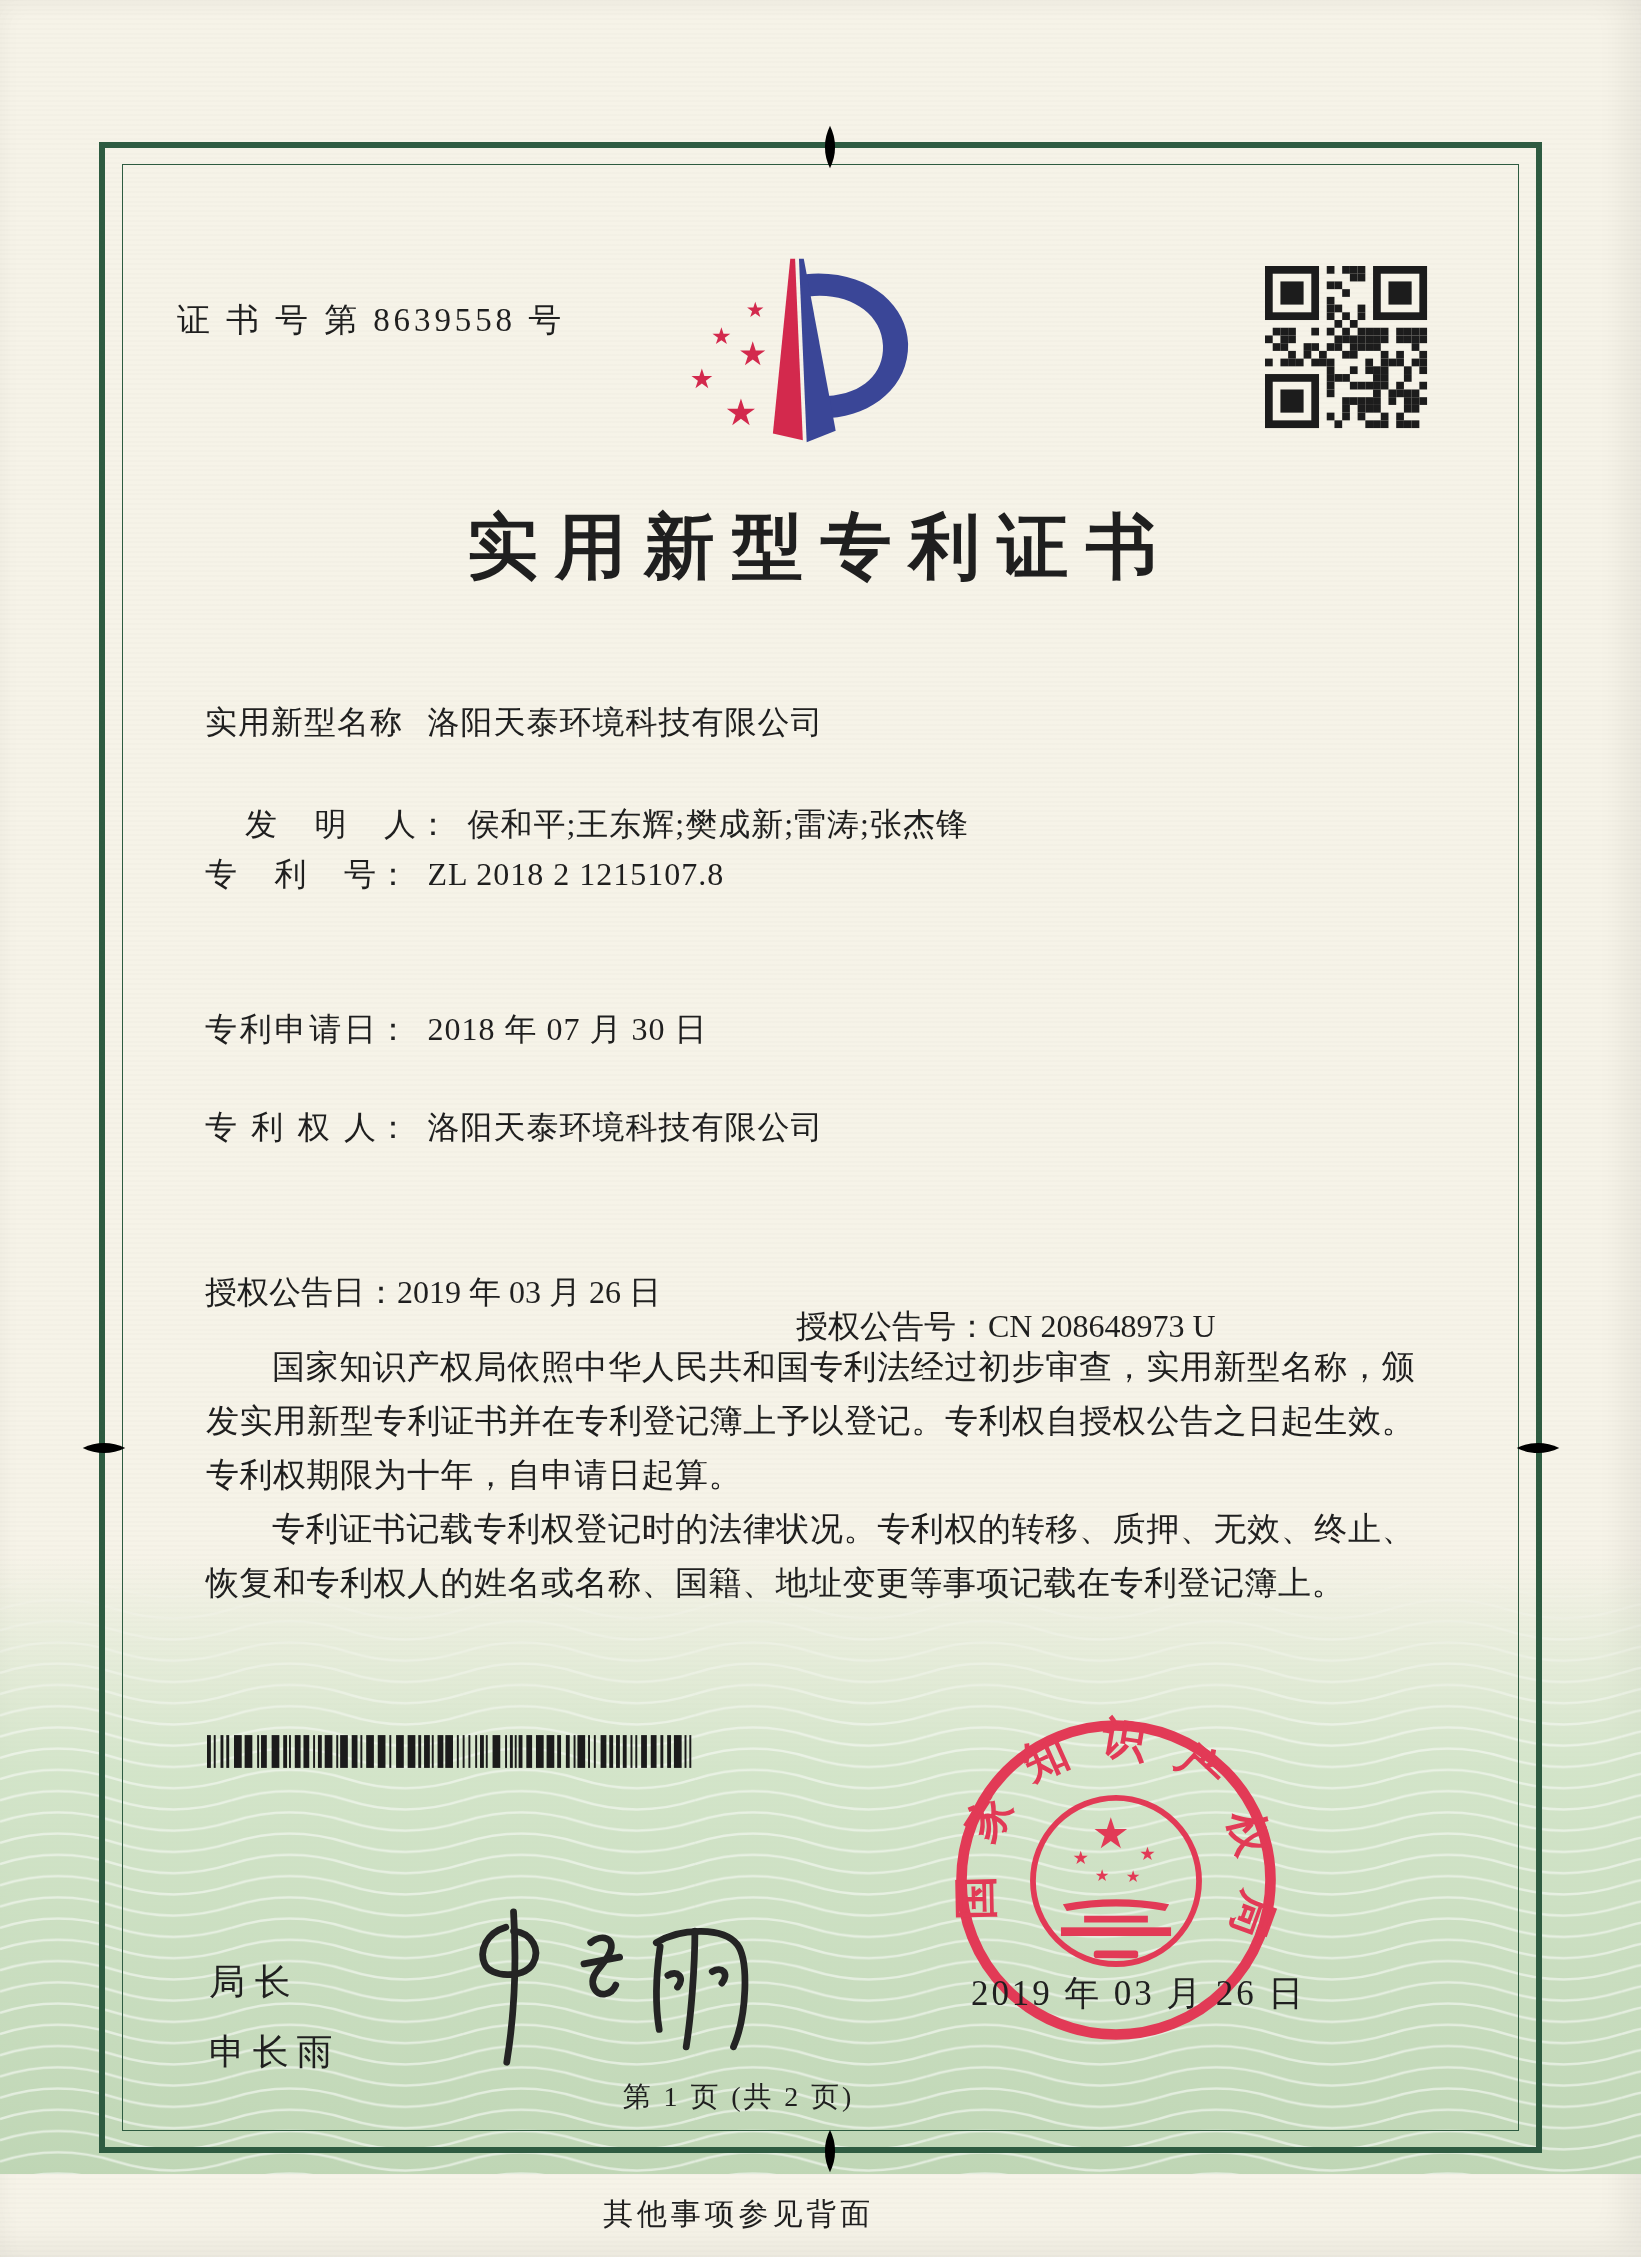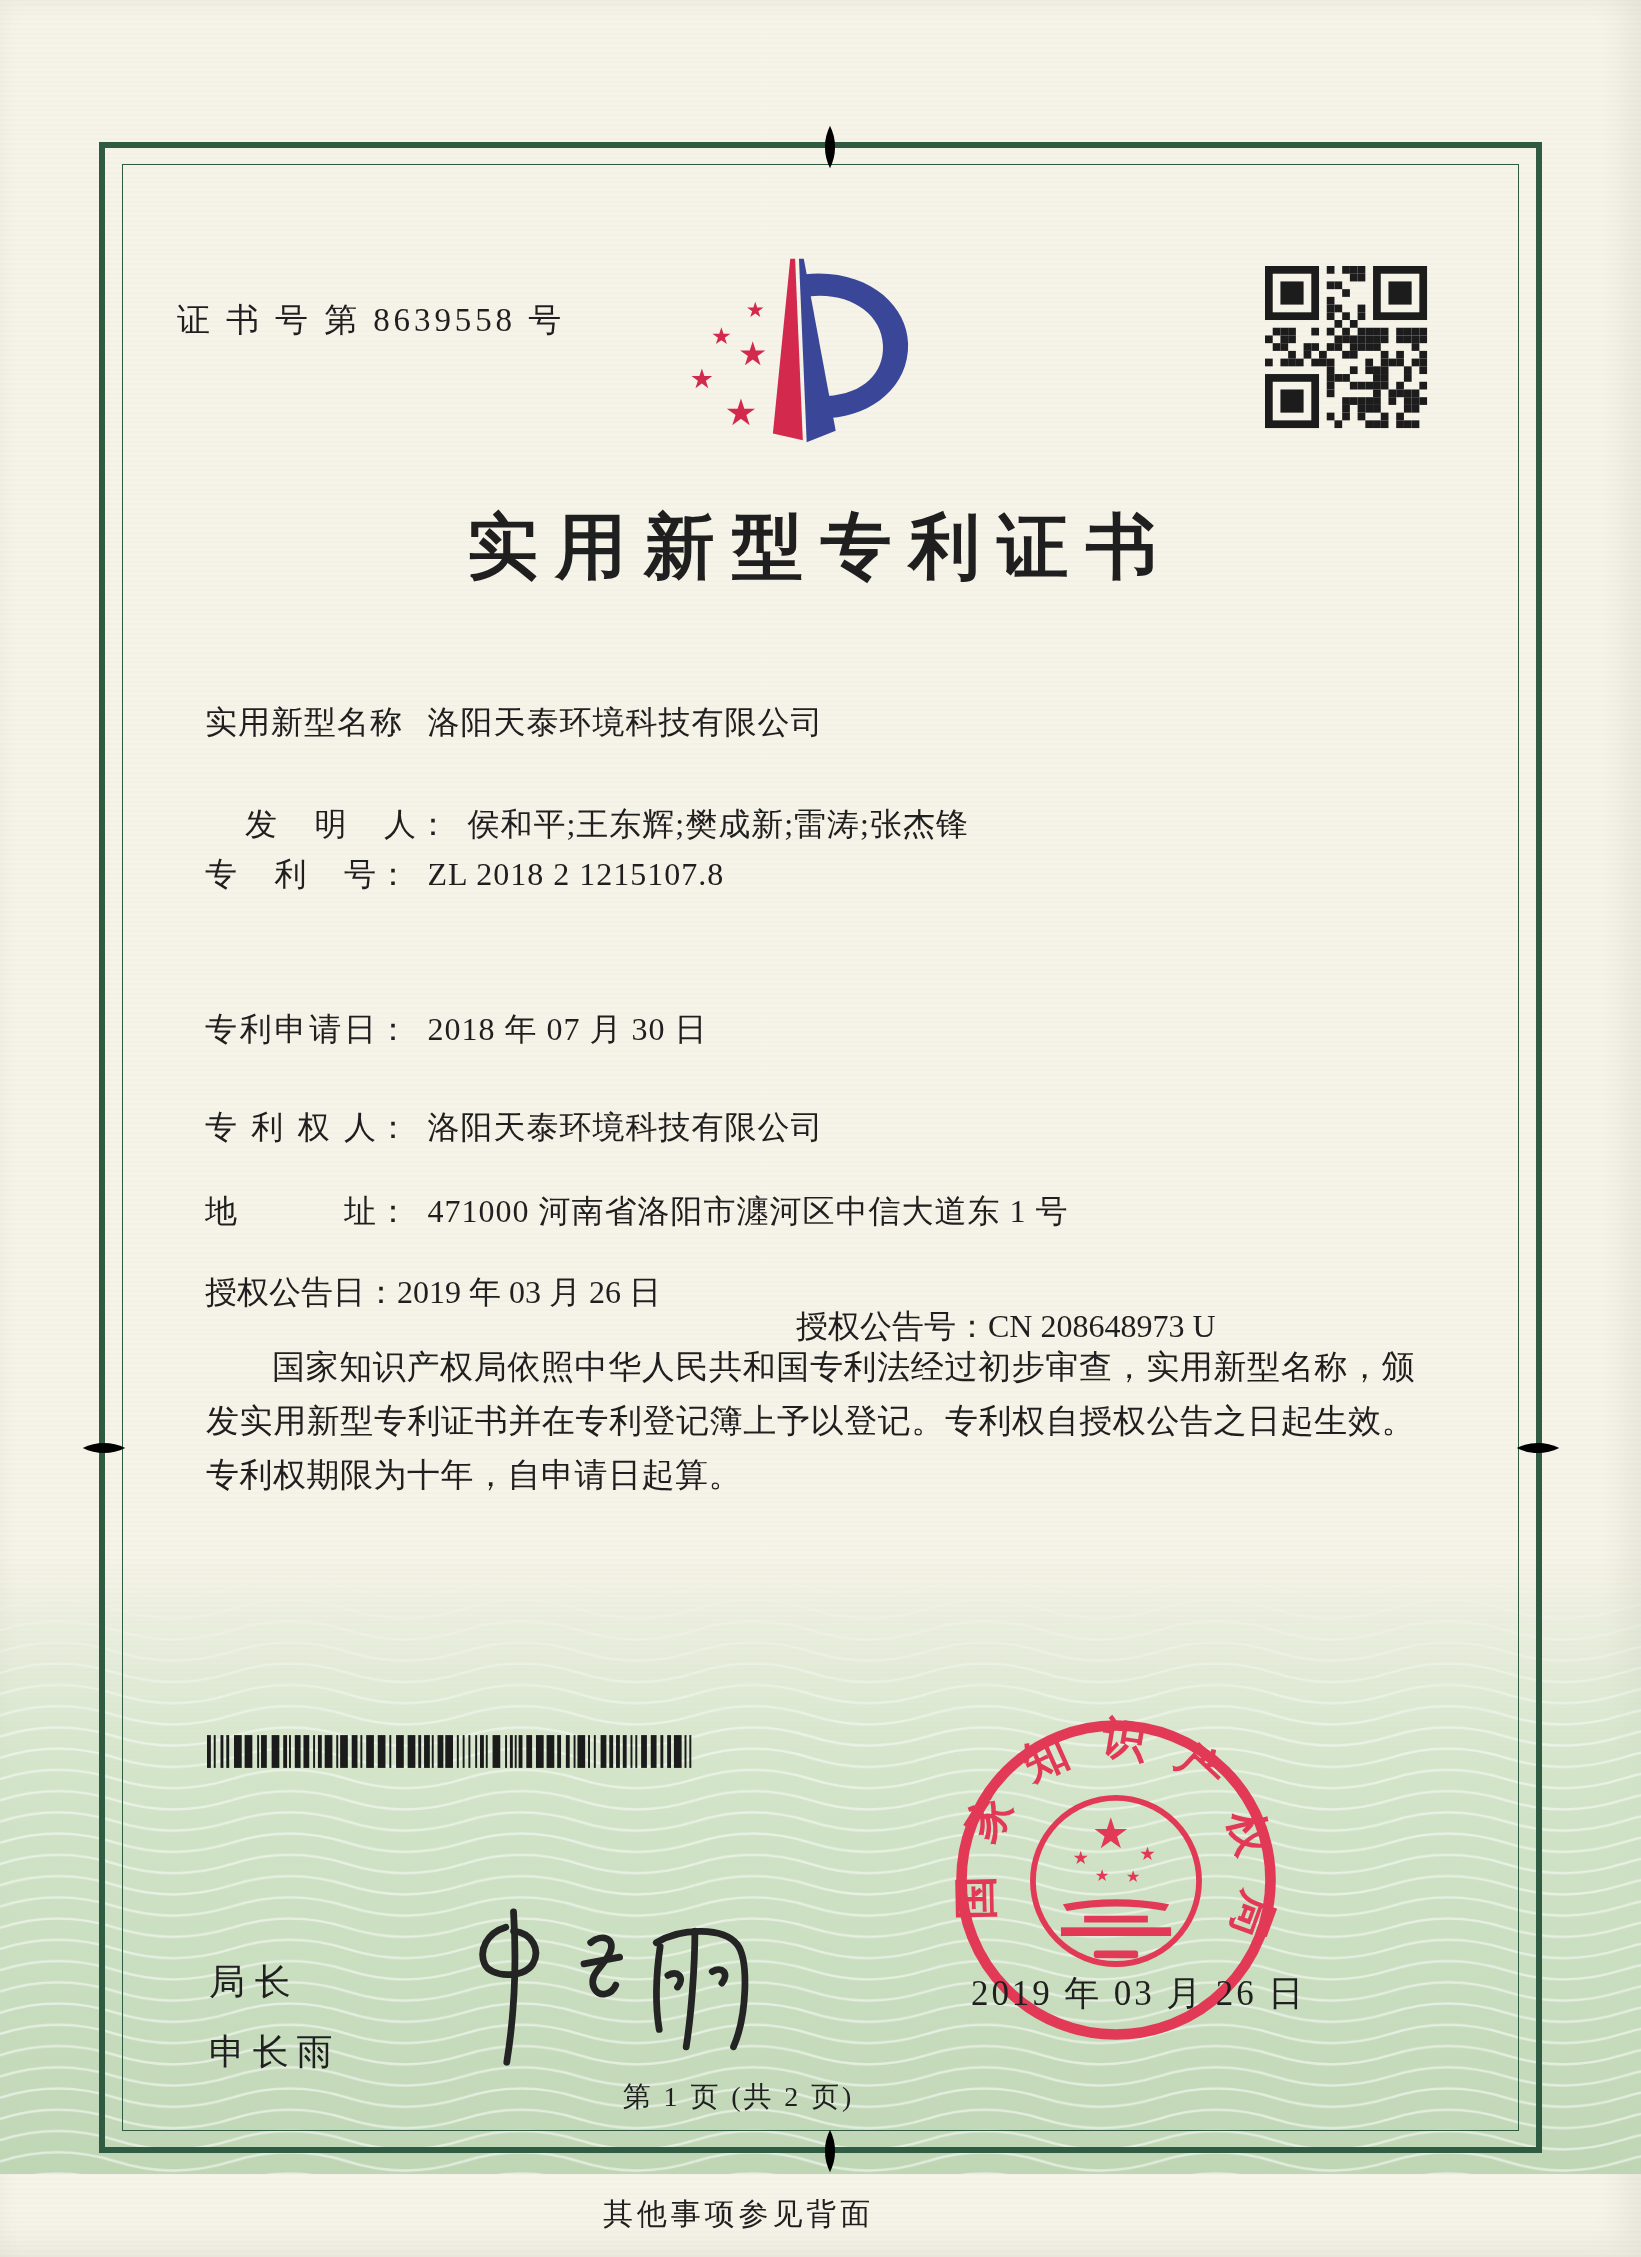--- a/index.html
+++ b/index.html
@@ -289,33 +289,31 @@
   </div>
   <div class="abs row" style="top:853px;">
     <span class="lbl">专利号</span><span class="colon">：</span><span>ZL 2018 2 1215107.8</span>
   </div>
   <div class="abs row" style="top:1008px;">
     <span class="lbl">专利申请日</span><span class="colon">：</span><span>2018 年 07 月 30 日</span>
   </div>
   <div class="abs row" style="top:1106px;">
     <span class="lbl">专利权人</span><span class="colon">：</span><span>洛阳天泰环境科技有限公司</span>
   </div>
-  <div class="abs row" style="top:1190px;">
-    <span class="lbl">地址</span><span class="colon">：</span><span>471000  河南省洛阳市瀍河区中信大道东 1 号</span>
-  </div>
 
   <div class="abs grant">
     <span>授权公告日</span><span>：</span><span>2019 年 03 月 26 日</span>
     <span class="g2">
       <span>授权公告号</span><span>：</span><span>CN 208648973 U</span>
     </span>
   </div>
 
   <div class="abs body-copy">
     <p>国家知识产权局依照中华人民共和国专利法经过初步审查，实用新型名称，颁发实用新型专利证书并在专利登记簿上予以登记。专利权自授权公告之日起生效。专利权期限为十年，自申请日起算。</p>
+    <p>专利证书记载专利权登记时的法律状况。专利权的转移、质押、无效、终止、恢复和专利权人的姓名或名称、国籍、地址变更等事项记载在专利登记簿上。</p>
   </div>
 
   <svg class="abs mono-ink" id="bcsvg" style="left:207px;top:1735px;color:#1b1b1b;" width="492" height="33" viewBox="0 0 510 34">
       <rect x="0" y="0" width="4" height="34" fill="currentColor"></rect>
       <rect x="7" y="0" width="2" height="34" fill="currentColor"></rect>
       <rect x="14" y="0" width="3" height="34" fill="currentColor"></rect>
       <rect x="20" y="0" width="3" height="34" fill="currentColor"></rect>
       <rect x="28" y="0" width="8" height="34" fill="currentColor"></rect>
       <rect x="39" y="0" width="8" height="34" fill="currentColor"></rect>
       <rect x="52" y="0" width="2" height="34" fill="currentColor"></rect>

